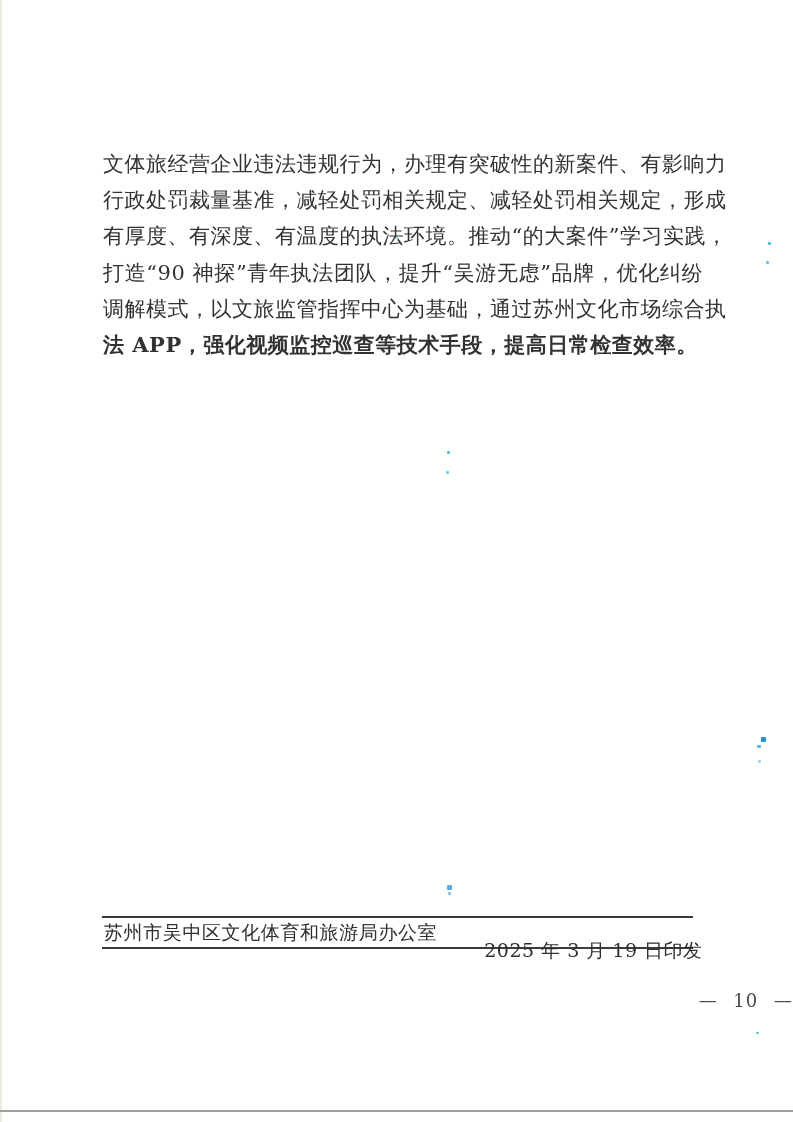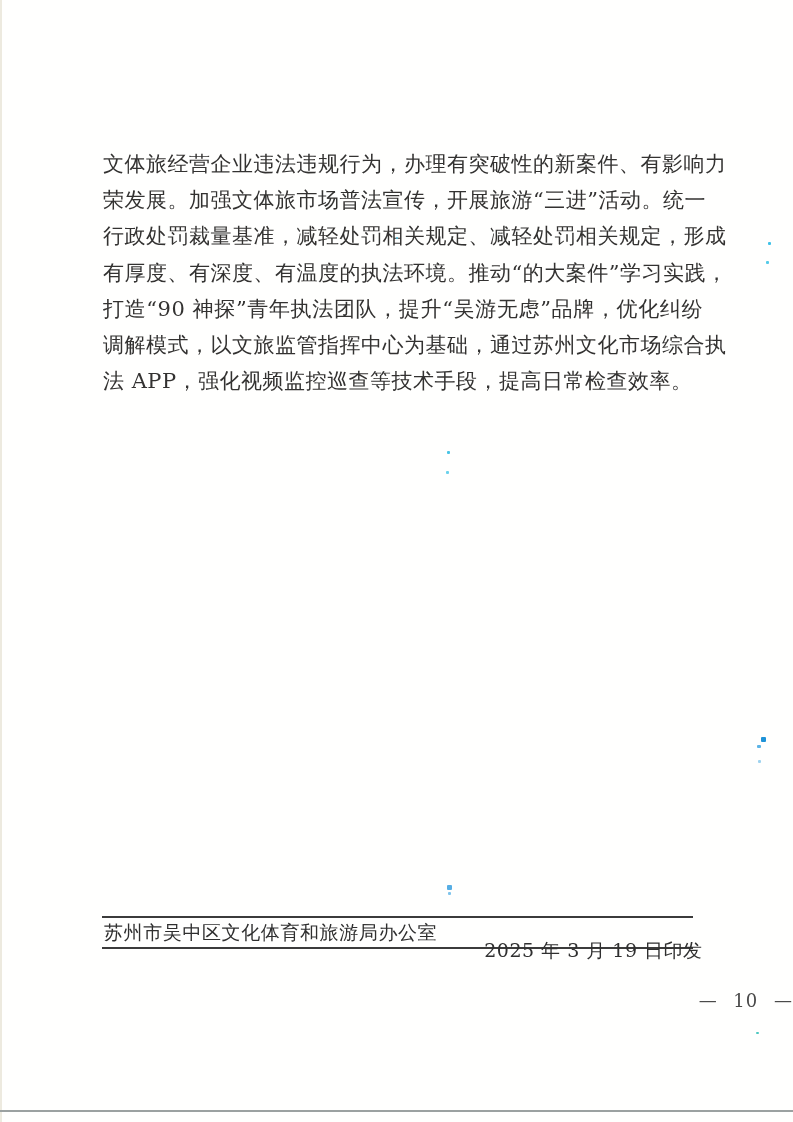--- a/index.html
+++ b/index.html
@@ -43,20 +43,21 @@
     height: 36.2px;
     letter-spacing: 0.5px;
     text-align: justify;
     text-align-last: justify;
     white-space: nowrap;
     color: #333231;
   }
   .body-line.last {
     text-align: center;
     text-align-last: left;
+    font-weight: bold;
   }
   
   .colophon {
     position: absolute;
     left: 102px;
     top: 916px;
     width: 591px;
     height: 29px;
     border-top: 2px solid #3b3b3b;
     border-bottom: 2px solid #3b3b3b;
@@ -110,21 +111,20 @@
 </style>
 </head>
 <body>
 
 <div class="page">
 
   <div class="scan-edge-left"></div>
 
   <div class="body-text">
     <div class="body-line">文体旅经营企业违法违规行为，办理有突破性的新案件、有影响力</div>
-    <div class="body-line">荣发展。加强文体旅市场普法宣传，开展旅游“三进”活动。统一</div>
     <div class="body-line">行政处罚裁量基准，减轻处罚相关规定、减轻处罚相关规定，形成</div>
     <div class="body-line">有厚度、有深度、有温度的执法环境。推动“的大案件”学习实践，</div>
     <div class="body-line">打造“90 神探”青年执法团队，提升“吴游无虑”品牌，优化纠纷</div>
     <div class="body-line">调解模式，以文旅监管指挥中心为基础，通过苏州文化市场综合执</div>
     <div class="body-line last">法 APP，强化视频监控巡查等技术手段，提高日常检查效率。</div>
   </div>
 
   <div class="colophon">
     <span class="issuer">苏州市吴中区文化体育和旅游局办公室</span>
     <span class="print-date">2025 年 3 月 19 日印发</span>

